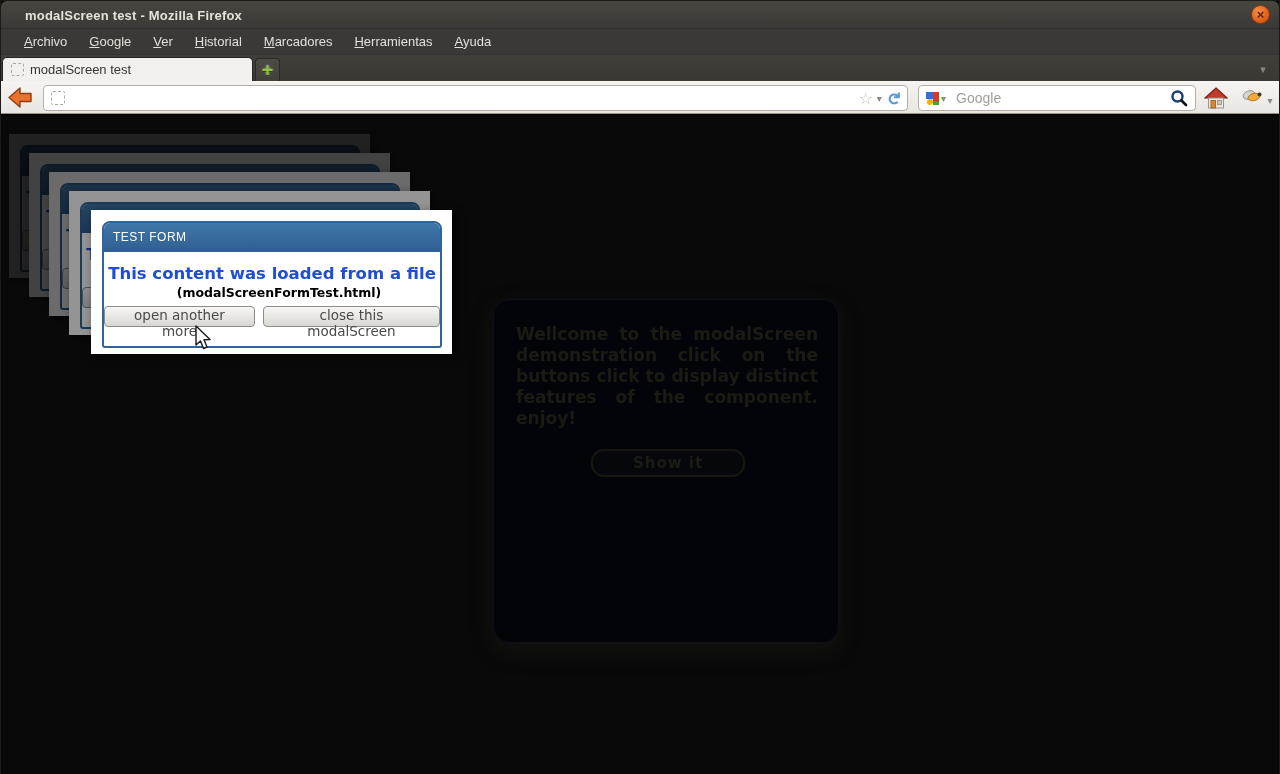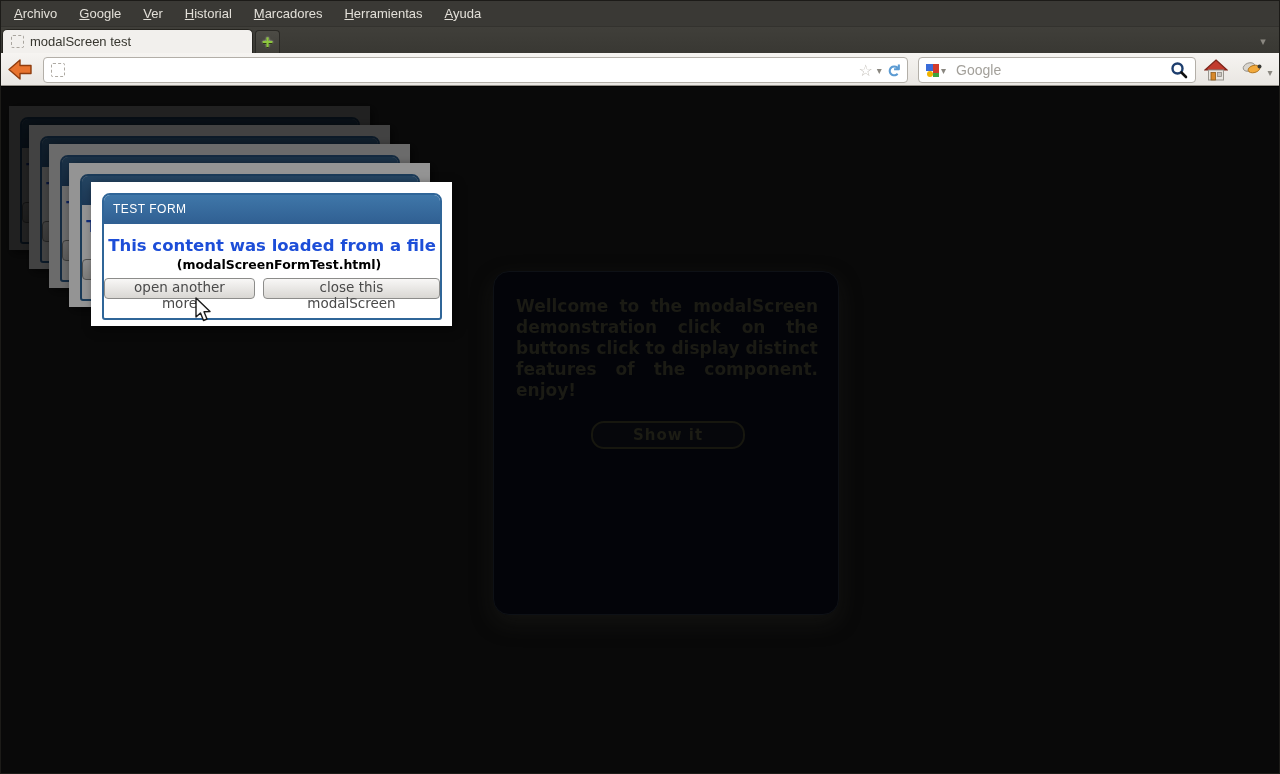--- a/index.html
+++ b/index.html
@@ -15,21 +15,21 @@
   .window-title { position:absolute; left:24px; top:7px; font-size:13px;
                   font-weight:bold; color:#e6e2da; letter-spacing:.2px; }
   .close-btn { position:absolute; right:9px; top:4px; width:19px; height:19px;
                border-radius:50%;
                background:radial-gradient(circle at 35% 30%, #f49045, #e2611c 60%, #c94f12);
                border:1px solid #8c3b10; color:#5c2406; font-size:13px; font-weight:bold;
                text-align:center; line-height:17px; cursor:default; }
 
   
   .menubar { height:26px; background:#3a3935; display:flex; align-items:stretch;
-             padding-left:2px; border-bottom:1px solid #33322e; }
+             padding-left:12px; border-bottom:1px solid #33322e; }
   .menu-item { display:inline-block; padding:5px 11px 0 11px; font-size:13px;
                color:#e2dfd8; }
   .menu-item::first-letter { text-decoration:underline; }
 
   
   .tabbar { position:relative; height:26px;
             background:linear-gradient(#403f3a,#393833); }
   .tab-active { position:absolute; left:1px; top:2px; width:251px; height:24px;
                 background:#f2f0ed; border:1px solid #25241f; border-bottom:none;
                 border-radius:5px 5px 0 0; display:flex; align-items:center; }
@@ -118,20 +118,26 @@
               font-size:13.5px; color:#4a4a4a;
               background:linear-gradient(#f8f7f6,#d9d7d3);
               border:1px solid #8c8c8a; border-radius:4px; }
   .cursor { position:absolute; left:193px; top:210px; z-index:9; }
 </style>
 </head>
 <body>
 
 <div class="window">
 
+  <div class="titlebar">
+    <span class="window-title">modalScreen test - Mozilla Firefox</span>
+    <div class="close-btn">
+      <span>×</span>
+    </div>
+  </div>
 
   <div class="menubar">
     <span class="menu-item">Archivo</span>
     <span class="menu-item">Google</span>
     <span class="menu-item">Ver</span>
     <span class="menu-item">Historial</span>
     <span class="menu-item">Marcadores</span>
     <span class="menu-item">Herramientas</span>
     <span class="menu-item">Ayuda</span>
   </div>

